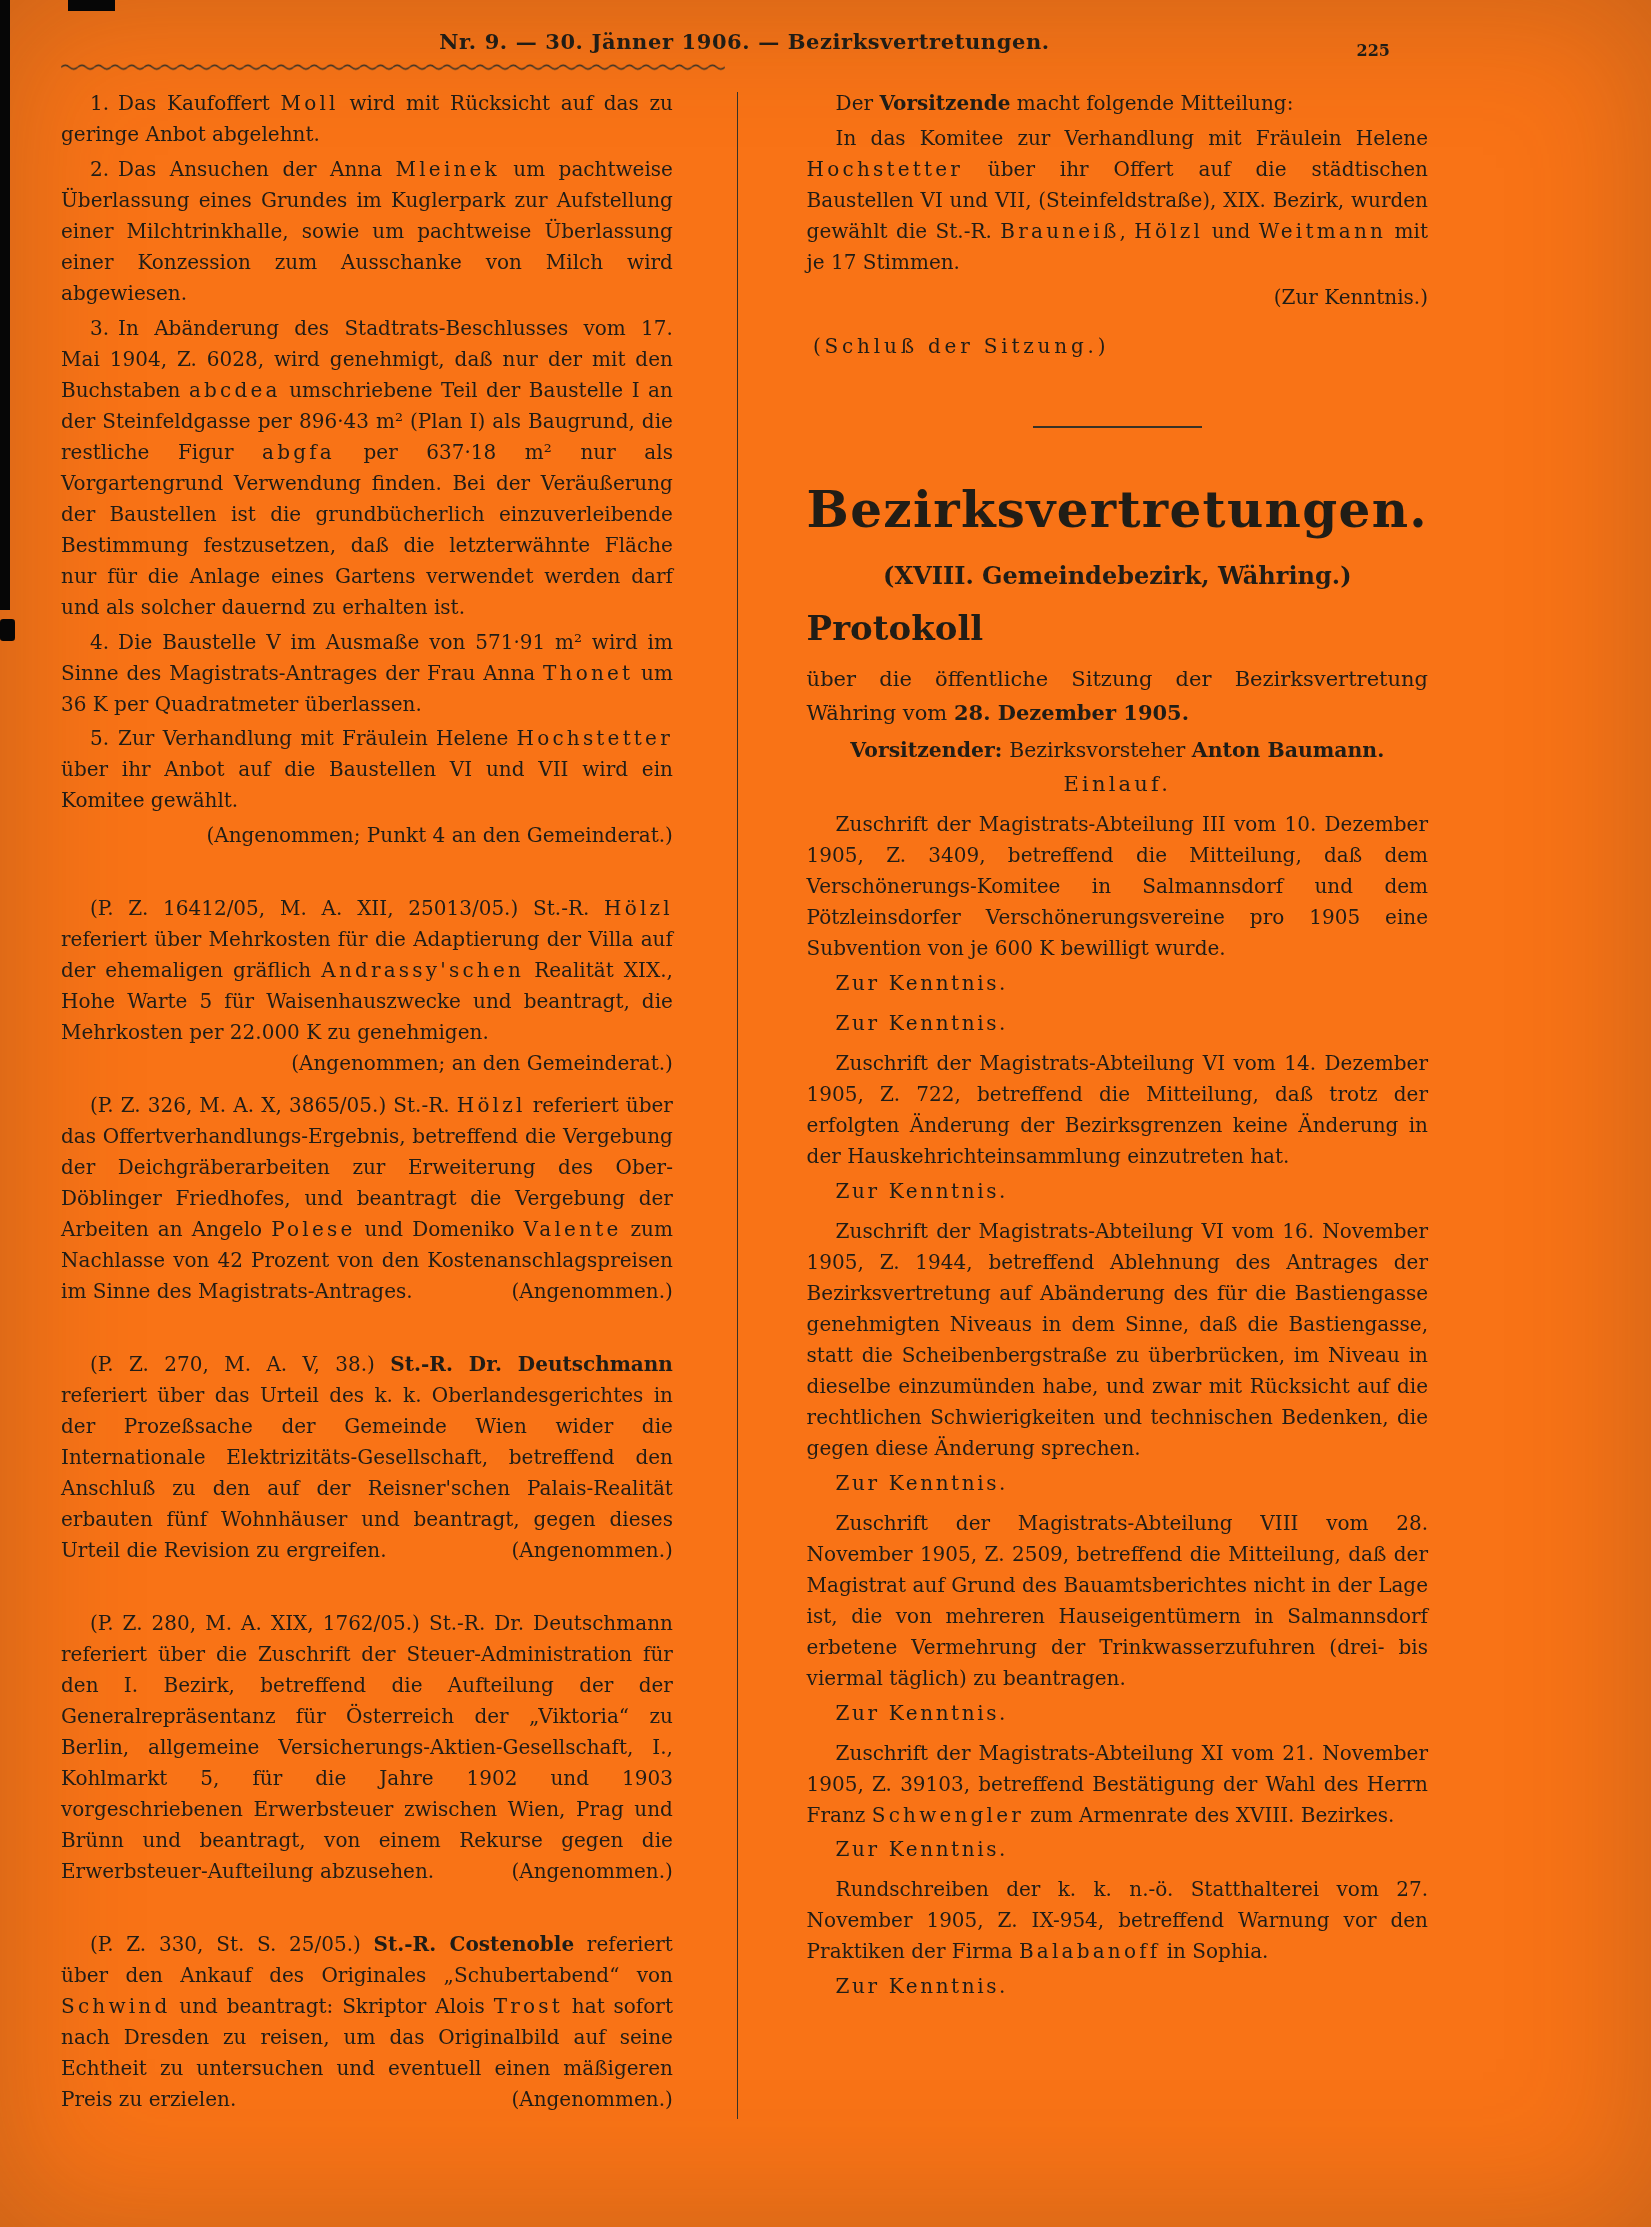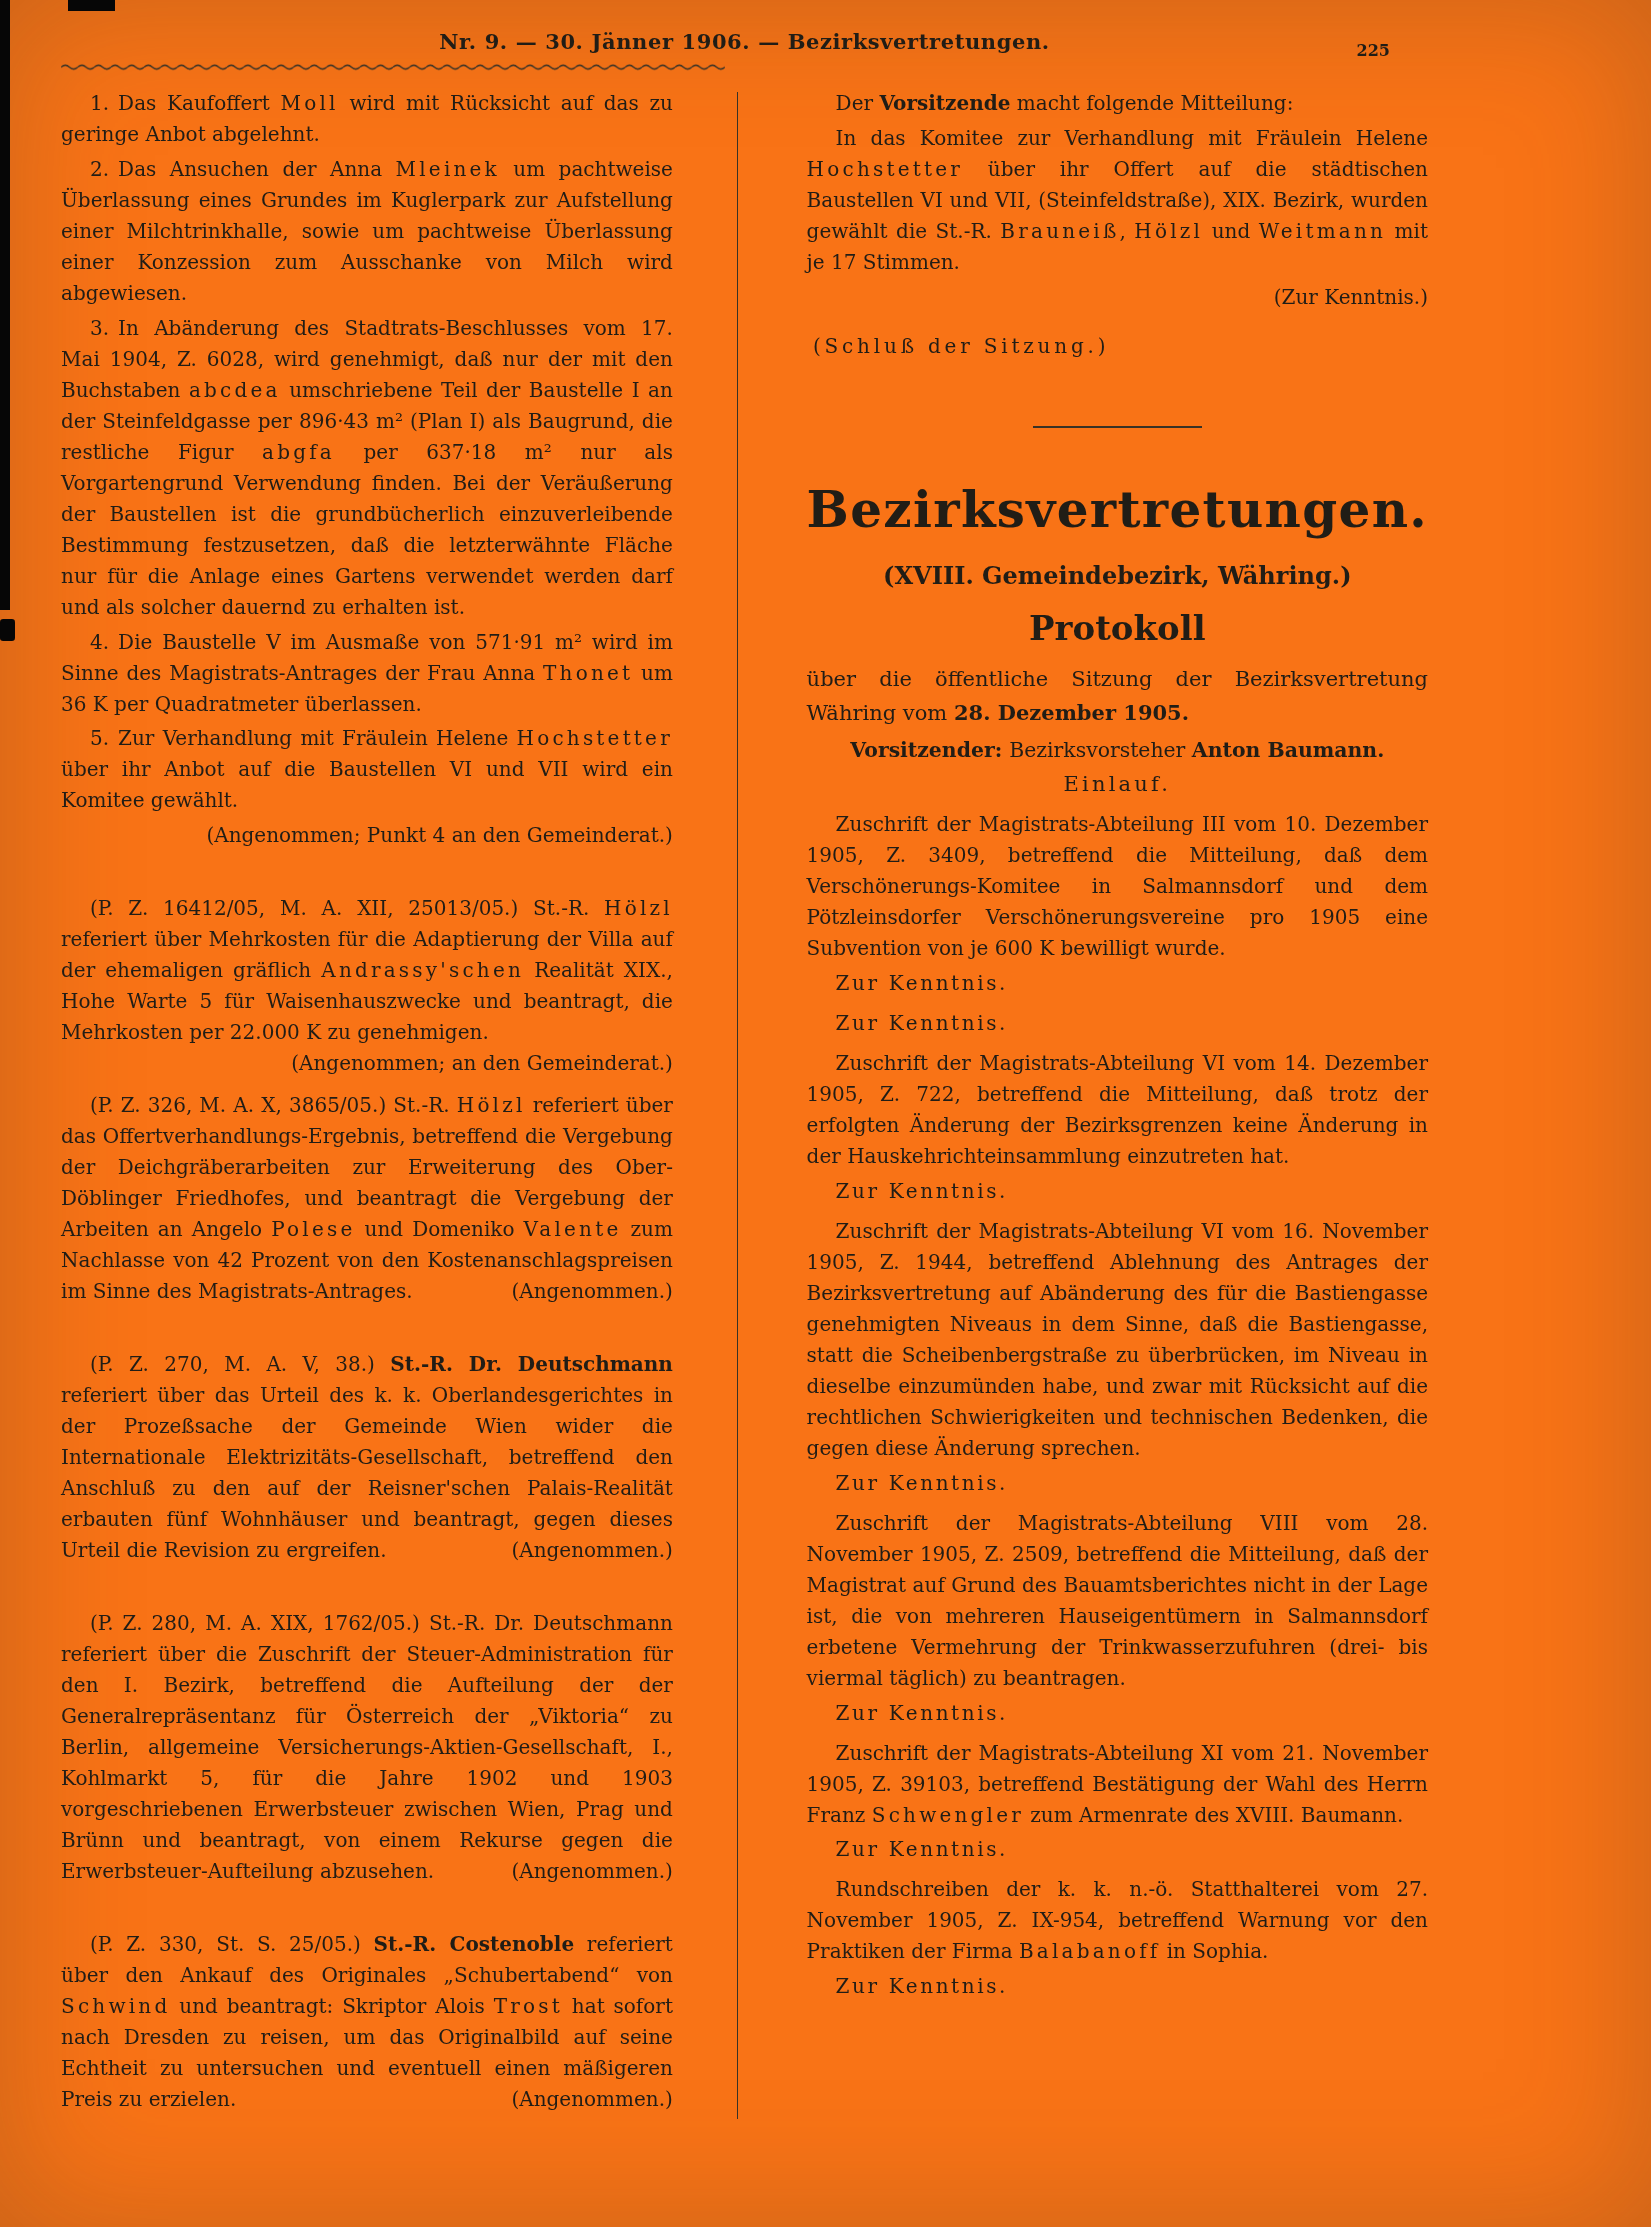--- a/index.html
+++ b/index.html
@@ -49,21 +49,21 @@
     margin-top:18px;
   }
   .section-divider{
     width:169px;height:1.9px;background:#383226;margin:64px auto 52px auto;
   }
   .big-title{
     font-size:50px;font-weight:bold;letter-spacing:1.3px;
     margin:0 0 22px 0;
   }
   .subtitle{font-size:24px;font-weight:bold;text-align:center;margin:0 0 18px 0;}
-  .protokoll{font-size:34px;font-weight:bold;text-align:center;margin:0 0 15.3px 0;}
+  .protokoll{font-size:34px;font-weight:bold;text-align:left;margin:0 0 15.3px 0;}
   .session-intro{
     font-size:21px;line-height:33px;text-align:justify;text-indent:0;margin:0 0 3.8px 0;
   }
   .chair-line{font-size:20.4px;line-height:32px;text-align:center;margin:0 0 2.6px 0;}
   .einlauf{font-size:21px;line-height:32px;text-align:center;letter-spacing:3.2px;margin:0 0 9px 0;}
   .ack{
     font-size:20px;line-height:31px;text-indent:29px;letter-spacing:2.6px;
     margin:1.3px 0 9px 0;
   }
 </style>
@@ -142,21 +142,21 @@
 
         <p class="para"><span><span>Zuschrift der Magistrats-Abteilung VI vom 14. Dezember 1905, Z. 722, betreffend die Mitteilung, daß trotz der erfolgten Änderung der Bezirksgrenzen keine Änderung in der Hauskehrichteinsammlung einzutreten hat.</span></span></p>
         <div class="ack">Zur Kenntnis.</div>
 
         <p class="para"><span><span>Zuschrift der Magistrats-Abteilung VI vom 16. November 1905, Z. 1944, betreffend Ablehnung des Antrages der Bezirksvertretung auf Abänderung des für die Bastiengasse genehmigten Niveaus in dem Sinne, daß die Bastiengasse, statt die Scheibenbergstraße zu überbrücken, im Niveau in dieselbe einzumünden habe, und zwar mit Rücksicht auf die rechtlichen Schwierigkeiten und technischen Bedenken, die gegen diese Änderung sprechen.</span></span></p>
         <div class="ack">Zur Kenntnis.</div>
 
         <p class="para"><span><span>Zuschrift der Magistrats-Abteilung VIII vom 28. November 1905, Z. 2509, betreffend die Mitteilung, daß der Magistrat auf Grund des Bauamtsberichtes nicht in der Lage ist, die von mehreren Hauseigentümern in Salmannsdorf erbetene Vermehrung der Trinkwasserzufuhren (drei- bis viermal täglich) zu beantragen.</span></span></p>
         <div class="ack">Zur Kenntnis.</div>
 
-        <p class="para"><span><span>Zuschrift der Magistrats-Abteilung XI vom 21. November 1905, Z. 39103, betreffend Bestätigung der Wahl des Herrn Franz </span><span class="sperr">Schwengler</span><span> zum Armenrate des XVIII. Baumann.</span></span></p>
+        <p class="para"><span><span>Zuschrift der Magistrats-Abteilung XI vom 21. November 1905, Z. 39103, betreffend Bestätigung der Wahl des Herrn Franz </span><span class="sperr">Schwengler</span><span> zum Armenrate des XVIII. Bezirkes.</span></span></p>
         <div class="ack">Zur Kenntnis.</div>
 
         <p class="para"><span><span>Rundschreiben der k. k. n.-ö. Statthalterei vom 27. November 1905, Z. IX-954, betreffend Warnung vor den Praktiken der Firma </span><span class="sperr">Balabanoff</span><span> in Sophia.</span></span></p>
         <div class="ack">Zur Kenntnis.</div>
 
       </div>
     </div>
   </div>
 </div>
 

